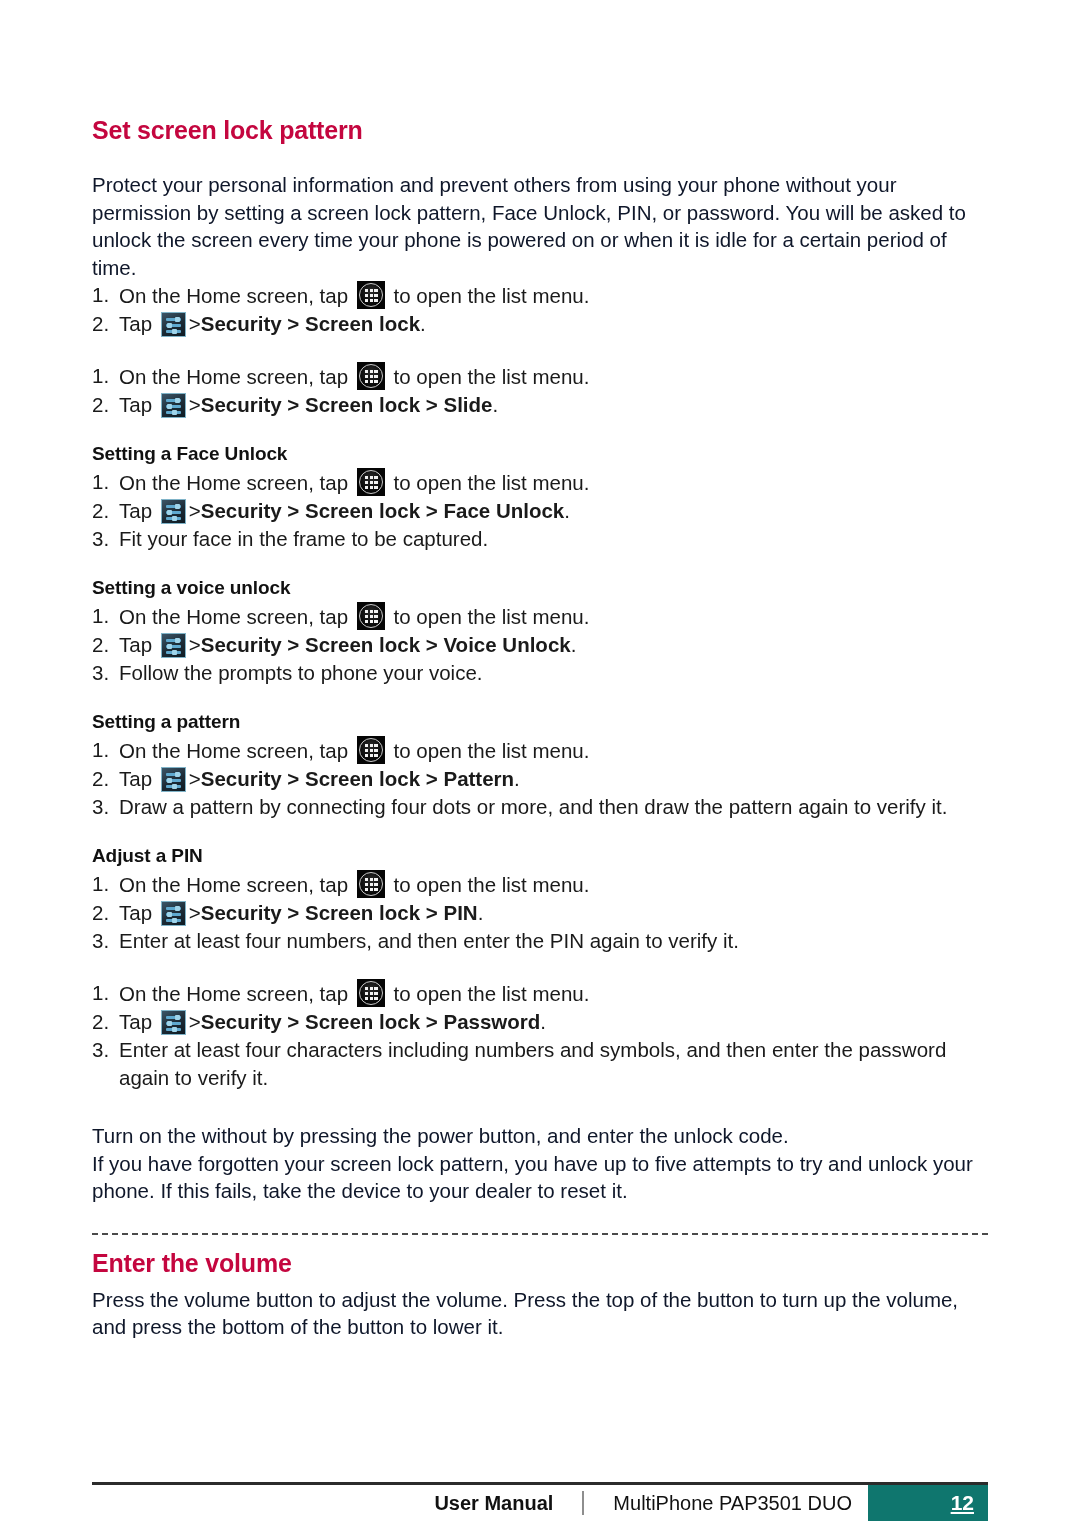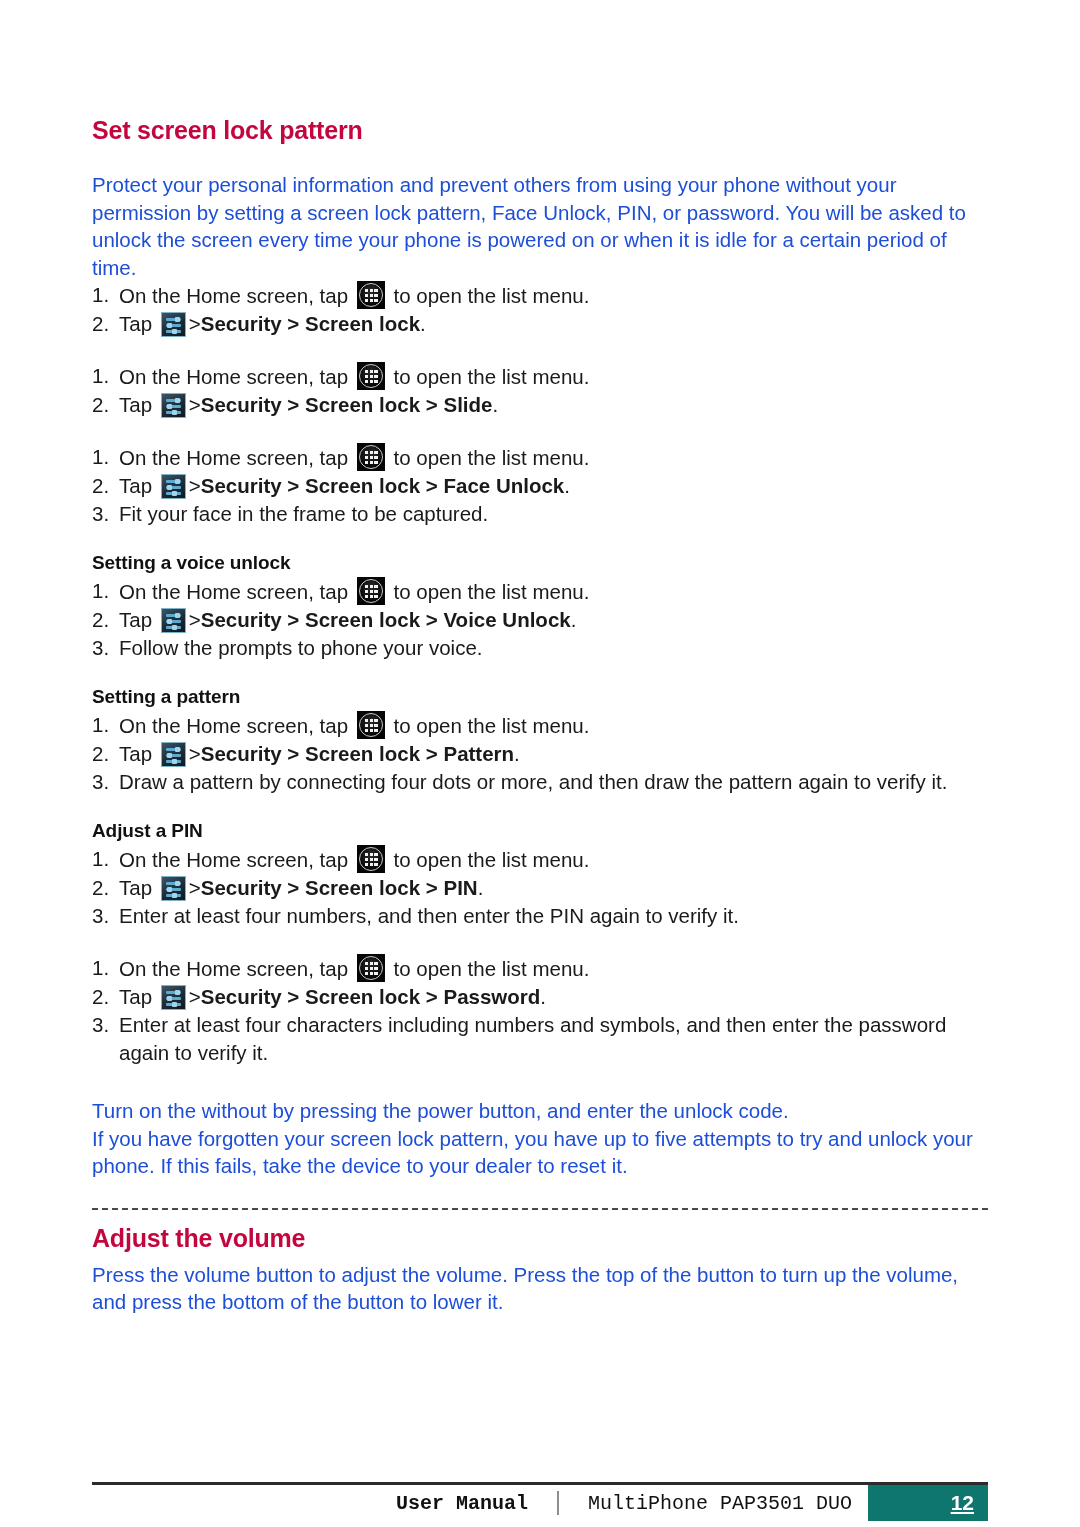--- a/index.html
+++ b/index.html
@@ -35,21 +35,21 @@
     letter-spacing: -0.2px;
   }
   h1.section-title.tight {
     margin-bottom: 8px;
   }
 
   p.body-text {
     font-size: 20.5px;
     line-height: 27.5px;
     margin: 0;
-    color: #1d4ed8;
+    color: #0f172a;
   }
 
   h2.sub-title {
     font-size: 19px;
     font-weight: bold;
     margin: 0 0 3px 0;
     color: #111;
     letter-spacing: -0.1px;
   }
 
@@ -165,21 +165,20 @@
     align-items: stretch;
     justify-content: flex-end;
     height: 36px;
   }
   .footer-labels {
     display: flex;
     align-items: center;
     gap: 29px;
     padding-right: 16px;
     font-size: 20px;
-    font-family: Liberation Mono, monospace;
   }
   .footer-manual { font-weight: bold; color: #111; }
   .footer-divider {
     width: 2px;
     height: 24px;
     background: #8e8e8e;
   }
   .footer-model { color: #111; }
   .page-number-box {
     width: 120px;
@@ -251,20 +250,21 @@
         </li>
         <li>
           <span class="num">2.</span>
           <span class="txt"><span>Tap</span>
             <span class="icon icon-settings"><span class="bar b1"></span><span class="knob k1"></span><span class="bar b2"></span><span class="knob k2"></span><span class="bar b3"></span><span class="knob k3"></span></span><span>&gt;</span><span class="bold">Security &gt; Screen lock &gt; Slide</span><span>.</span></span>
         </li>
       </ol>
     </div>
 
     <div class="block">
+      <h2 class="sub-title">Setting a Face Unlock</h2>
       <ol class="steps">
         <li>
           <span class="num">1.</span>
           <span class="txt"><span>On the Home screen, tap</span>
             <span class="icon icon-appdrawer"><span class="ring"></span><span class="dots">
                   <i></i>
                   <i></i>
                   <i></i>
                   <i></i>
                   <i></i>
@@ -410,21 +410,21 @@
       </ol>
     </div>
 
     <div class="block" style="margin-top:30px;">
       <p class="body-text">Turn on the without by pressing the power button, and enter the unlock code.</p>
       <p class="body-text">If you have forgotten your screen lock pattern, you have up to five attempts to try and unlock your phone. If this fails, take the device to your dealer to reset it.</p>
     </div>
 
     <div class="block" style="margin-top:28px;">
       <hr class="dashed-rule">
-      <h1 class="section-title tight">Adjust the volume</h1>
+      <h1 class="section-title tight">Enter the volume</h1>
       <p class="body-text">Press the volume button to adjust the volume. Press the top of the button to turn up the volume, and press the bottom of the button to lower it.</p>
     </div>
 
   </div>
 
   <div class="footer">
     <div class="footer-rule"></div>
     <div class="footer-bar">
       <div class="footer-labels">
         <span class="footer-manual">User Manual</span>

